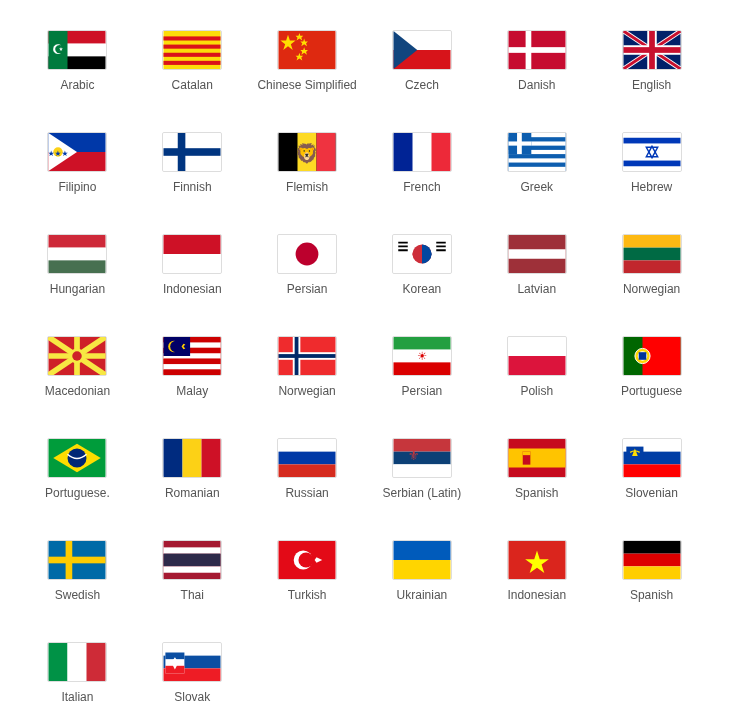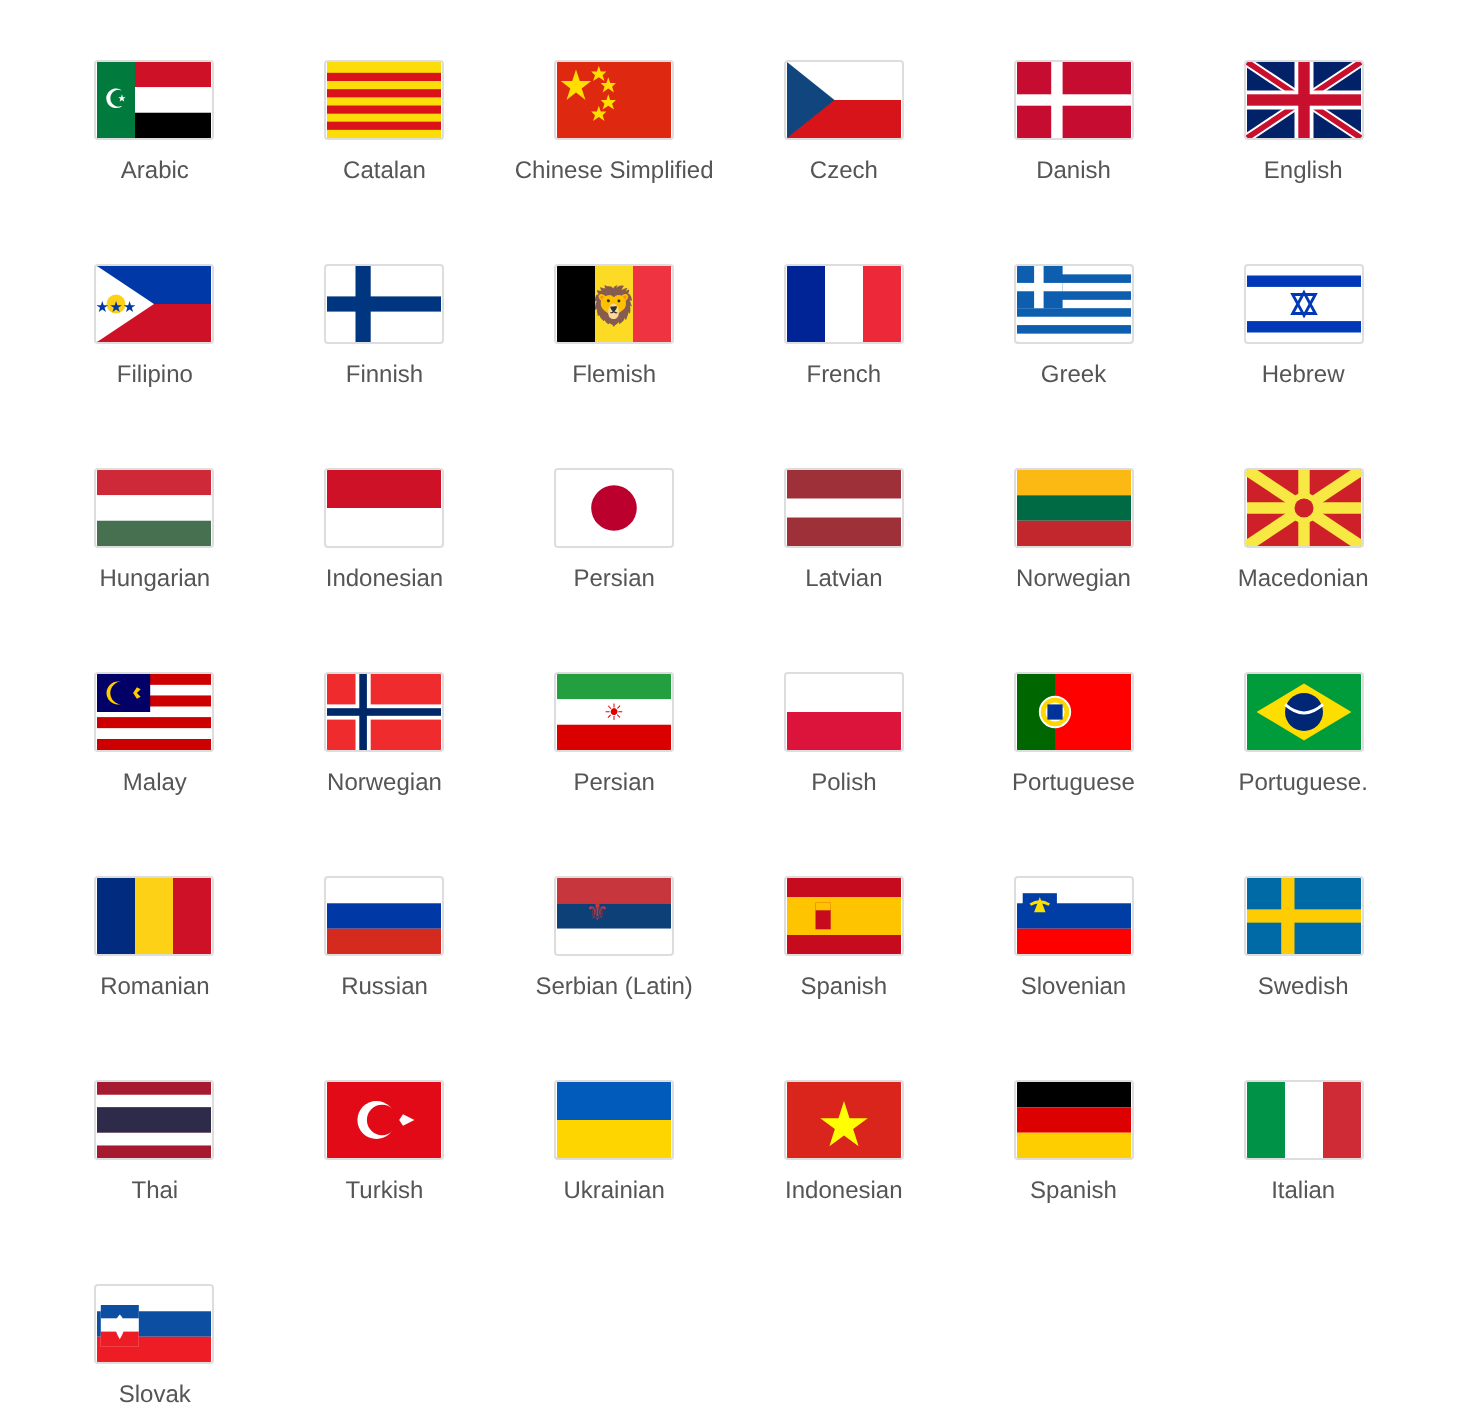--- a/index.html
+++ b/index.html
@@ -212,20 +212,38 @@
       <span class="lang-label">Indonesian</span>
     </div>
     <div class="lang-item">
       <div class="flag">
         <svg viewBox="0 0 60 40" xmlns="http://www.w3.org/2000/svg">
       <rect width="60" height="40" fill="#fff"></rect>
       <circle cx="30" cy="20" r="12" fill="#BC002D"></circle>
     </svg>
       </div>
       <span class="lang-label">Persian</span>
+    </div>
+    <div class="lang-item">
+      <div class="flag">
+        <svg viewBox="0 0 60 40" xmlns="http://www.w3.org/2000/svg">
+      <rect width="60" height="40" fill="#fff"></rect>
+      <circle cx="30" cy="20" r="10" fill="#CD2E3A"></circle>
+      <path d="M30,10 A10,10 0 0,1 30,30" fill="#0047A0"></path>
+      <circle cx="25" cy="20" r="5" fill="#CD2E3A"></circle>
+      <circle cx="35" cy="20" r="5" fill="#0047A0"></circle>
+      <line x1="5" y1="8" x2="15" y2="8" stroke="#000" stroke-width="2"></line>
+      <line x1="5" y1="12" x2="15" y2="12" stroke="#000" stroke-width="2"></line>
+      <line x1="5" y1="16" x2="15" y2="16" stroke="#000" stroke-width="2"></line>
+      <line x1="45" y1="8" x2="55" y2="8" stroke="#000" stroke-width="2"></line>
+      <line x1="45" y1="12" x2="55" y2="12" stroke="#000" stroke-width="2"></line>
+      <line x1="45" y1="16" x2="55" y2="16" stroke="#000" stroke-width="2"></line>
+    </svg>
+      </div>
+      <span class="lang-label">Korean</span>
     </div>
     <div class="lang-item">
       <div class="flag">
         <svg viewBox="0 0 60 40" xmlns="http://www.w3.org/2000/svg">
       <rect width="60" height="40" fill="#9E3039"></rect>
       <rect y="15" width="60" height="10" fill="#fff"></rect>
     </svg>
       </div>
       <span class="lang-label">Latvian</span>
     </div>

